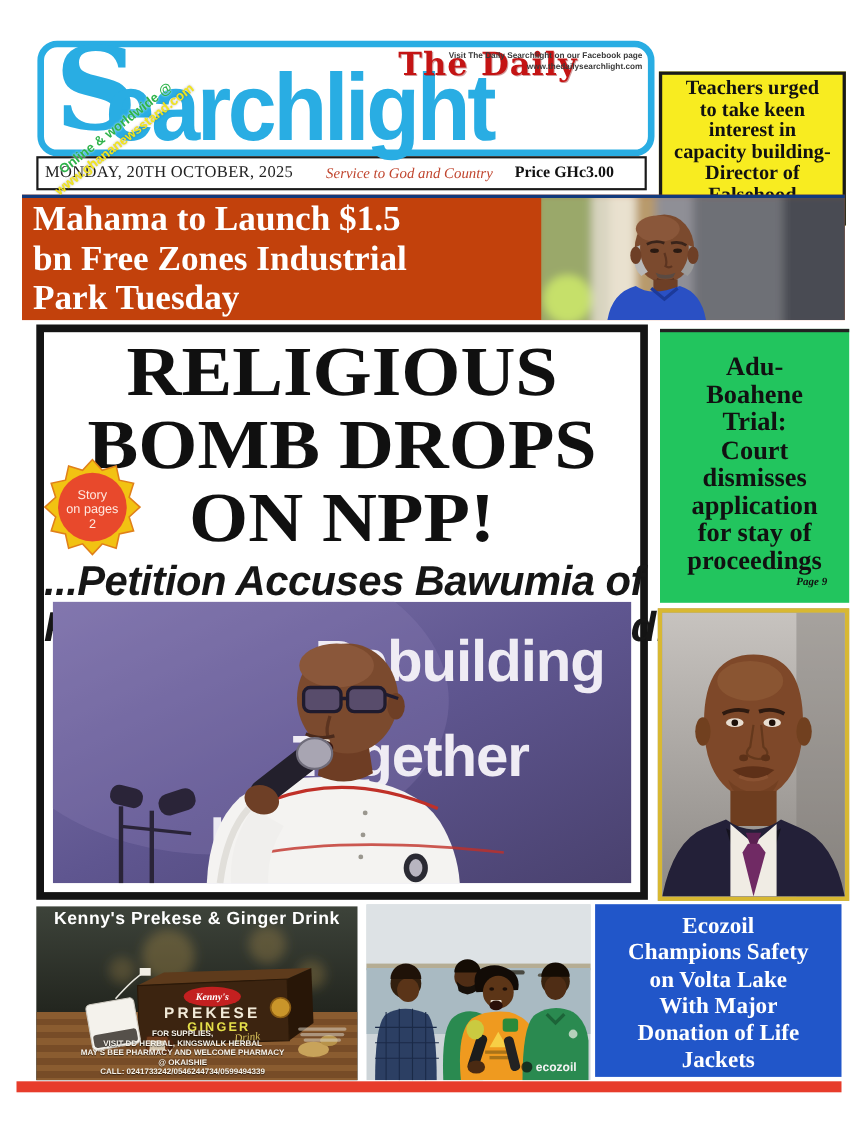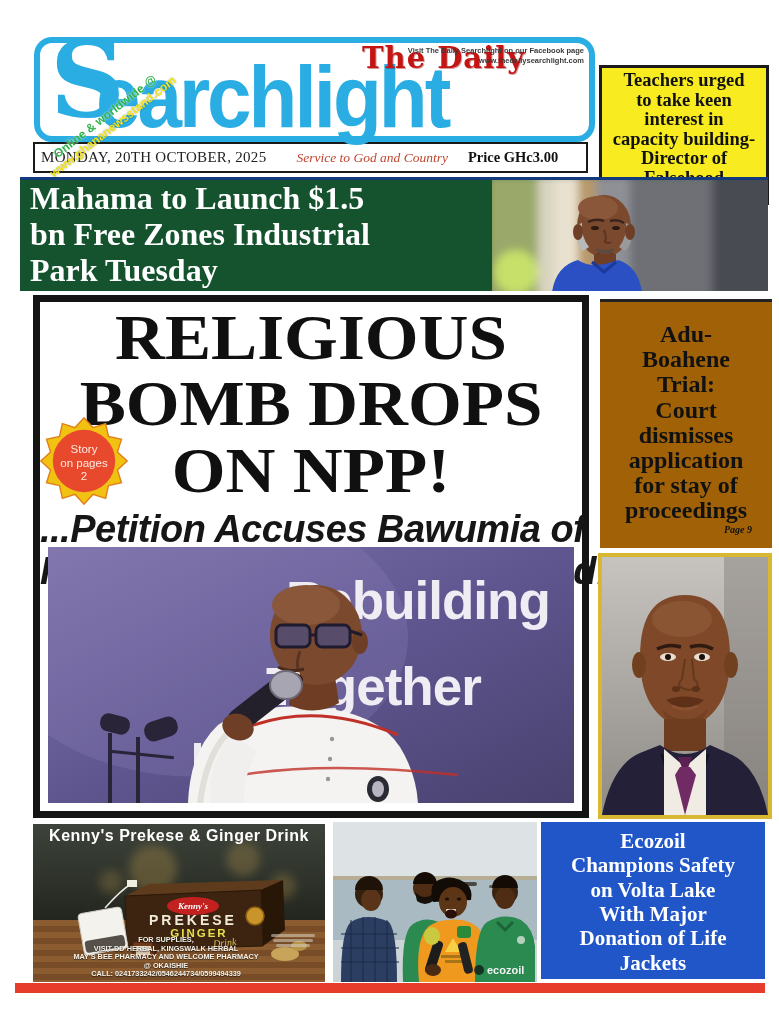--- a/index.html
+++ b/index.html
@@ -40,40 +40,40 @@
            border:2px solid #1a1a1a;display:flex;align-items:center;background:#fff;}
   .date-text{font-family:"Liberation Serif",serif;font-size:15px;color:#222;
              margin-left:6px;letter-spacing:.3px;}
   .motto-text{font-family:"Liberation Serif",serif;font-style:italic;font-size:13.5px;
               color:#c0452e;margin-left:30px;}
   .price-text{font-family:"Liberation Serif",serif;font-weight:bold;font-size:14.5px;
               color:#111;margin-left:20px;}
 
   
   .banner{position:absolute;left:20px;top:177px;width:748px;height:114px;
-          background:#14532d;border-top:3px solid #123a7c;box-sizing:border-box;}
+          background:#c2410c;border-top:3px solid #123a7c;box-sizing:border-box;}
   .banner-headline{position:absolute;left:10px;top:1px;}
   .banner-line{color:#fff;font-family:"Liberation Serif",serif;font-weight:bold;
                font-size:32px;line-height:1.12;white-space:nowrap;}
   .banner-photo{position:absolute;right:0;top:0;width:276px;height:111px;}
 
   
   .mainbox{position:absolute;left:33px;top:295px;width:542px;height:509px;
            border:7px solid #141414;background:#fff;}
   .lead-h{text-align:center;font-family:"Liberation Serif",serif;font-weight:bold;
           color:#101010;font-size:64px;line-height:.96;margin-top:5px;
           transform:scaleX(1.08);transform-origin:center top;white-space:nowrap;}
   .lead-sub{text-align:center;font-family:"Liberation Sans",sans-serif;font-style:italic;
             font-weight:bold;font-size:38px;line-height:1.1;color:#161616;margin-top:8px;
             letter-spacing:-.5px;white-space:nowrap;}
   .badge{position:absolute;left:-4px;top:108px;width:96px;height:102px;z-index:6;}
   .lead-photo{position:absolute;left:8px;top:245px;width:526px;height:256px;}
 
   
-  .adu{position:absolute;left:600px;top:299px;width:172px;height:249px;background:#a16207;
+  .adu{position:absolute;left:600px;top:299px;width:172px;height:249px;background:#22c55e;
        border-top:3px solid #222;padding-top:20px;box-sizing:border-box;}
   .adu .hline{font-family:"Liberation Serif",serif;font-weight:bold;font-size:24px;
               line-height:1.05;text-align:center;color:#111;}
   .adu-photo{position:absolute;left:598px;top:553px;width:166px;height:258px;
              border:4px solid #d8b832;background:#a8a4a0;}
 
   
   .kenny{position:absolute;left:33px;top:824px;width:292px;height:158px;
          background:linear-gradient(180deg,#3d433a 0%,#23261f 60%,#23261f 100%);overflow:hidden;}
   .kenny-wood{position:absolute;left:0;top:96px;width:292px;height:62px;

